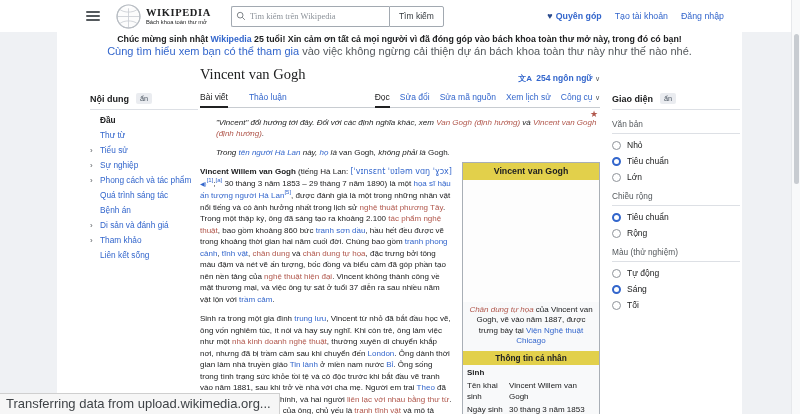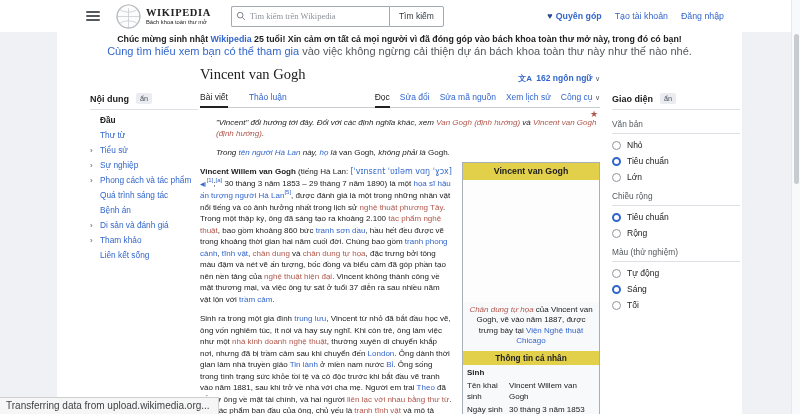--- a/index.html
+++ b/index.html
@@ -95,21 +95,21 @@
   .ib-img { height:122px; background:#fdfdfd; }
   .ib-caption { padding:3px 5px 4px; text-align:center; }
   .ib-section { background:var(--yellow,#e0ce45); font-weight:bold; text-align:center; font-size:8.3px; padding:2px; }
   .ib-group { font-weight:bold; padding:3px 4px 1px; }
   .ib-row { display:flex; padding:1.5px 4px; }
   .ib-label { width:42px; flex:none; }
   .ib-value { flex:1; }
 
   
   .statusbar { position:absolute; left:0; bottom:0; background:#f6f6f6; border:1px solid #cfcfcf;
-               border-left:none; border-bottom:none; padding:2px 8px 3px 6px; font-size:10px; color:#3f4347; }
+               border-left:none; border-bottom:none; padding:2px 8px 3px 6px; font-size:13px; color:#3f4347; }
 </style>
 </head>
 <body>
 
 <div class="topbar">
   <div class="hamburger">
       <span></span>
       <span></span>
       <span></span>
     </div>
@@ -166,21 +166,21 @@
   <div class="toc-item"><span>Quá trình sáng tác</span></div>
   <div class="toc-item"><span>Bệnh án</span></div>
   <div class="toc-item"><span class="chev">›</span><span>Di sản và đánh giá</span></div>
   <div class="toc-item"><span class="chev">›</span><span>Tham khảo</span></div>
   <div class="toc-item"><span>Liên kết sống</span></div>
 </div>
 
 <div class="article">
   <div class="title-row">
     <h1>Vincent van Gogh</h1>
-    <span class="langs"><span class="ico">文A</span> <span>162 ngôn ngữ</span> <span class="caret">∨</span></span>
+    <span class="langs"><span class="ico">文A</span> <span>254 ngôn ngữ</span> <span class="caret">∨</span></span>
   </div>
   <div class="tabs">
     <span class="tab on">Bài viết</span>
     <span class="tab">Thảo luận</span>
     <span class="tabs-right">
       <span class="tab on">Đọc</span>
       <span class="tab">Sửa đổi</span>
       <span class="tab">Sửa mã nguồn</span>
       <span class="tab">Xem lịch sử</span>
       <span class="tab"><span>Công cụ</span> <span class="caret">∨</span></span>

